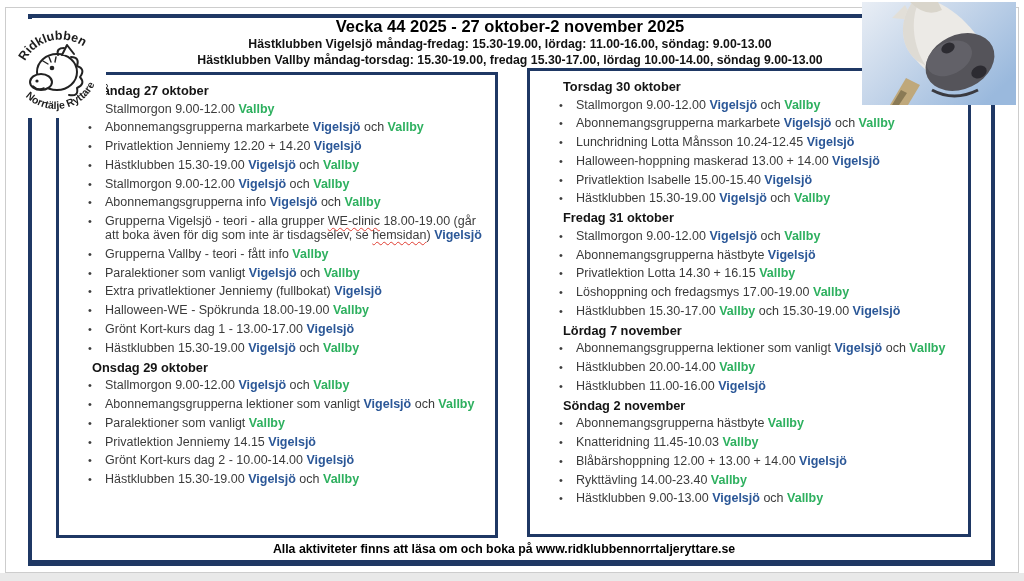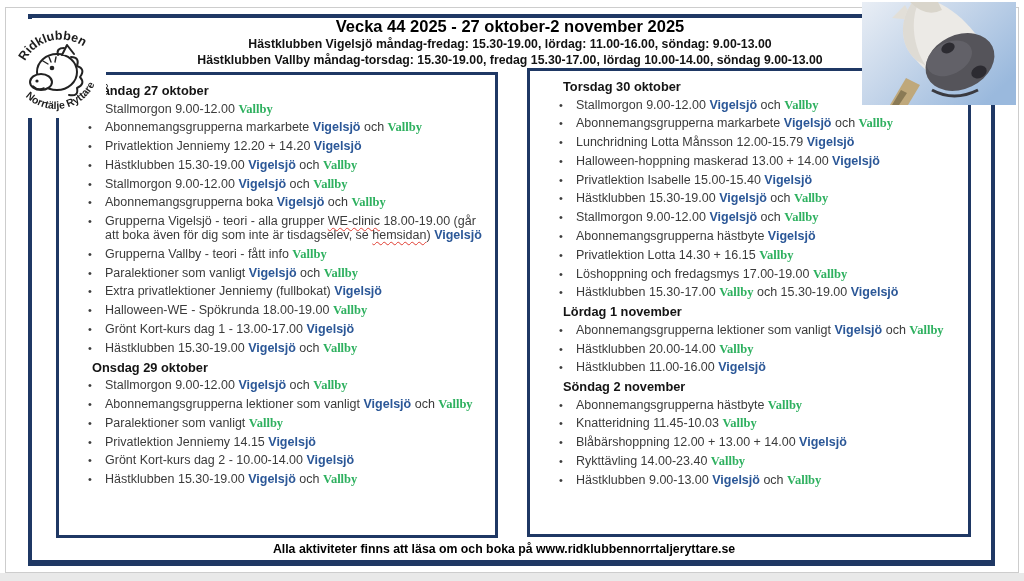--- a/index.html
+++ b/index.html
@@ -19,21 +19,21 @@
   .title{font-size:16.5px;font-weight:bold;color:#000;line-height:22px;white-space:nowrap;}
   .subtitle{font-size:12.3px;font-weight:bold;color:#121212;line-height:15.5px;white-space:nowrap;}
   .box{position:absolute;box-sizing:border-box;border:3px solid var(--navy);background:#fff;padding:8px 6px 0 12px;z-index:2;}
   .box-left{left:56px;top:72px;width:442px;height:466px;}
   .box-right{left:527px;top:68px;width:444px;height:469px;}
   .day-header{font-size:12.8px;font-weight:bold;color:#141414;margin:1px 0 4px 21px;line-height:14.5px;}
   .item{display:flex;padding-left:17px;margin-bottom:5px;font-size:12.5px;color:#3b3b3b;line-height:13.8px;}
   .bullet{flex:0 0 17px;width:17px;font-size:11px;color:#3b3b3b;}
   .item-text{flex:1;}
   .vigelsjo{color:var(--blue);font-weight:bold;}
-  .vallby{color:var(--green);font-weight:bold;font-family:Liberation Serif, serif;}
+  .vallby{color:var(--green);font-weight:bold;}
   .misspell{text-decoration:underline wavy var(--red);text-decoration-thickness:1px;text-underline-offset:2px;}
   .logo{position:absolute;left:10px;top:19px;width:96px;height:99px;background:#fff;z-index:5;}
   .photo{position:absolute;left:862px;top:2px;width:154px;height:103px;z-index:5;}
   .footer{position:absolute;left:52px;top:542px;width:904px;text-align:center;
           font-size:12.3px;font-weight:bold;color:#000;z-index:2;}
 </style>
 </head>
 <body>
 
 <div class="canvas">
@@ -116,21 +116,21 @@
       <div class="item">
         <span class="bullet">•</span>
         <span class="item-text"><span>Hästklubben 15.30-19.00 </span><span class="vigelsjo">Vigelsjö</span><span> och </span><span class="vallby">Vallby</span></span>
       </div>
       <div class="item">
         <span class="bullet">•</span>
         <span class="item-text"><span>Stallmorgon 9.00-12.00 </span><span class="vigelsjo">Vigelsjö</span><span> och </span><span class="vallby">Vallby</span></span>
       </div>
       <div class="item">
         <span class="bullet">•</span>
-        <span class="item-text"><span>Abonnemangsgrupperna boka </span><span class="vigelsjo">Vigelsjö</span><span> och </span><span class="vallby">Vallby</span></span>
+        <span class="item-text"><span>Abonnemangsgrupperna info </span><span class="vigelsjo">Vigelsjö</span><span> och </span><span class="vallby">Vallby</span></span>
       </div>
       <div class="item">
         <span class="bullet">•</span>
         <span class="item-text"><span>Grupperna Vigelsjö - teori - alla grupper </span><span class="misspell">WE-clinic</span><span> 18.00-19.00 (går att boka även för dig som inte är tisdagselev, se </span><span class="misspell">hemsidan</span><span>) </span><span class="vigelsjo">Vigelsjö</span></span>
       </div>
       <div class="item">
         <span class="bullet">•</span>
         <span class="item-text"><span>Grupperna Vallby - teori - fått info </span><span class="vallby">Vallby</span></span>
       </div>
       <div class="item">
@@ -184,55 +184,56 @@
       <div class="item">
         <span class="bullet">•</span>
         <span class="item-text"><span>Stallmorgon 9.00-12.00 </span><span class="vigelsjo">Vigelsjö</span><span> och </span><span class="vallby">Vallby</span></span>
       </div>
       <div class="item">
         <span class="bullet">•</span>
         <span class="item-text"><span>Abonnemangsgrupperna markarbete </span><span class="vigelsjo">Vigelsjö</span><span> och </span><span class="vallby">Vallby</span></span>
       </div>
       <div class="item">
         <span class="bullet">•</span>
-        <span class="item-text"><span>Lunchridning Lotta Månsson 12.00-15.79  </span><span class="vigelsjo">Vigelsjö</span></span>
+        <span class="item-text"><span>Lunchridning Lotta Månsson 10.24-12.45  </span><span class="vigelsjo">Vigelsjö</span></span>
       </div>
       <div class="item">
         <span class="bullet">•</span>
         <span class="item-text"><span>Halloween-hoppning maskerad 13.00 + 14.00  </span><span class="vigelsjo">Vigelsjö</span></span>
       </div>
       <div class="item">
         <span class="bullet">•</span>
         <span class="item-text"><span>Privatlektion Isabelle 15.00-15.40  </span><span class="vigelsjo">Vigelsjö</span></span>
       </div>
       <div class="item">
         <span class="bullet">•</span>
         <span class="item-text"><span>Hästklubben 15.30-19.00 </span><span class="vigelsjo">Vigelsjö</span><span> och </span><span class="vallby">Vallby</span></span>
       </div>
+      <div class="day-header">Fredag 31 oktober</div>
       <div class="item">
         <span class="bullet">•</span>
         <span class="item-text"><span>Stallmorgon 9.00-12.00 </span><span class="vigelsjo">Vigelsjö</span><span> och </span><span class="vallby">Vallby</span></span>
       </div>
       <div class="item">
         <span class="bullet">•</span>
         <span class="item-text"><span>Abonnemangsgrupperna hästbyte </span><span class="vigelsjo">Vigelsjö</span></span>
       </div>
       <div class="item">
         <span class="bullet">•</span>
         <span class="item-text"><span>Privatlektion Lotta 14.30 + 16.15 </span><span class="vallby">Vallby</span></span>
       </div>
       <div class="item">
         <span class="bullet">•</span>
         <span class="item-text"><span>Löshoppning och fredagsmys 17.00-19.00 </span><span class="vallby">Vallby</span></span>
       </div>
       <div class="item">
         <span class="bullet">•</span>
         <span class="item-text"><span>Hästklubben 15.30-17.00 </span><span class="vallby">Vallby</span><span> och 15.30-19.00 </span><span class="vigelsjo">Vigelsjö</span></span>
       </div>
-      <div class="day-header">Lördag 1 november</div>
+      <div class="day-header">Lördag 7 november</div>
       <div class="item">
         <span class="bullet">•</span>
         <span class="item-text"><span>Abonnemangsgrupperna lektioner som vanligt </span><span class="vigelsjo">Vigelsjö</span><span> och </span><span class="vallby">Vallby</span></span>
       </div>
       <div class="item">
         <span class="bullet">•</span>
         <span class="item-text"><span>Hästklubben 20.00-14.00 </span><span class="vallby">Vallby</span></span>
       </div>
       <div class="item">
         <span class="bullet">•</span>

